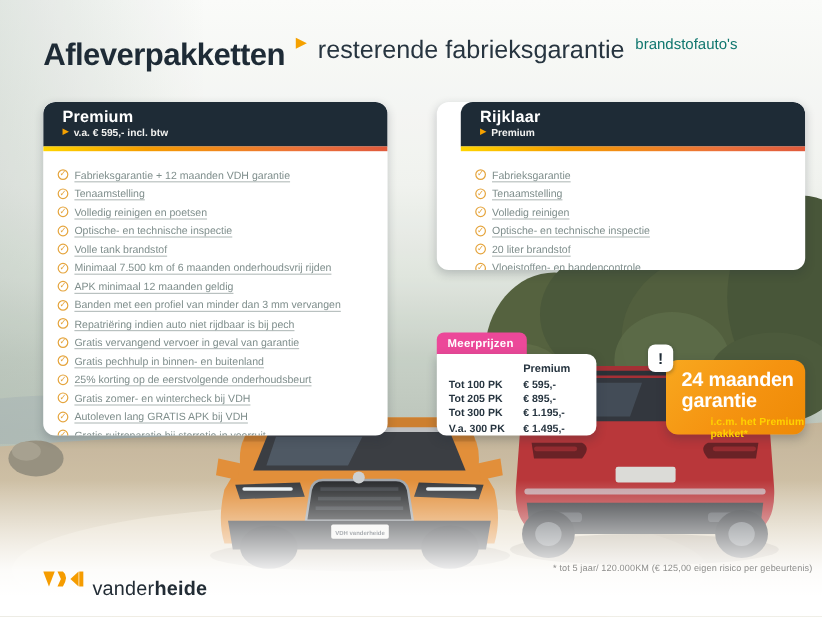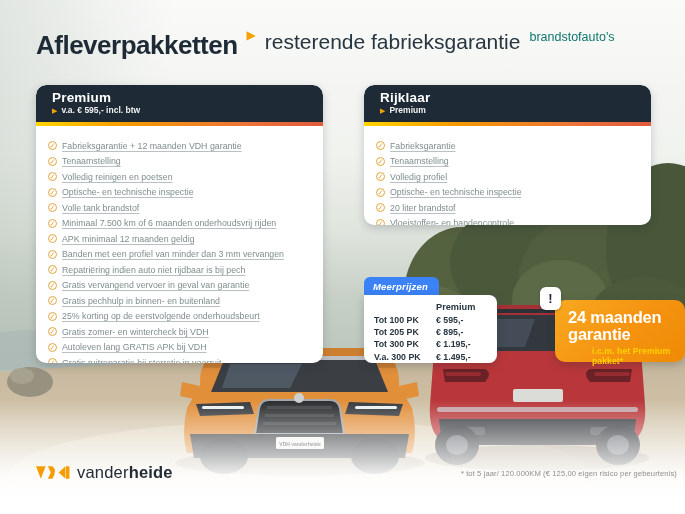--- a/index.html
+++ b/index.html
@@ -16,55 +16,55 @@
   
   .titlebar{position:absolute;left:36px;top:30px;z-index:5;display:flex;align-items:flex-start;gap:9px;white-space:nowrap;}
   .title-main{font-size:26px;font-weight:bold;color:#1e2b36;letter-spacing:-0.5px;}
   .title-arrow{font-size:12px;color:#f5a100;transform:translateY(-2px);}
   .title-sub{font-size:21px;font-weight:500;color:#273540;}
   .title-note{font-size:12.5px;font-weight:500;color:#0f766e;}
   
   .card{position:absolute;width:287px;background:#ffffff;border-radius:10px;
     box-shadow:0 3px 8px rgba(30,43,54,.22);z-index:3;overflow:hidden;}
   .card-premium{left:36px;top:85px;height:278px;}
-  .card-rijklaar{left:364px;top:85px;height:140px;}
+  .card-rijklaar{left:364px;top:85px;height:140px;padding-left:20px;}
   .card-head{background:#1e2b36;border-radius:10px 10px 0 0;padding:5px 16px 4px 16px;height:28px;box-sizing:content-box;}
   .card-title{color:#ffffff;font-size:13.5px;font-weight:bold;letter-spacing:.2px;line-height:15px;}
   .card-price{color:#f2f2f0;font-size:8.5px;font-weight:bold;line-height:11px;display:flex;align-items:center;gap:4px;}
   .card-price .mini-arrow{color:#f5a100;font-size:7px;line-height:8px;}
   .grad-bar{height:4px;background:linear-gradient(90deg,#ffd500 0%,#f59c00 30%,#ec713a 75%,#e05a3c 100%);}
   .feature-list{list-style:none;margin:0;padding:12px 10px 0 12px;}
   .feature-list li{display:flex;align-items:center;gap:5px;height:15.5px;}
   .check{flex:0 0 auto;width:9px;height:9px;border:1px solid #e5a53e;border-radius:50%;
     color:#e5a53e;font-size:7px;line-height:9px;text-align:center;font-weight:bold;box-sizing:border-box;
     display:flex;align-items:center;justify-content:center;}
   .feat-text{font-size:8.8px;color:#7f8e8c;font-weight:500;
     text-decoration:underline;text-decoration-color:rgba(127,142,140,.55);text-underline-offset:2px;white-space:nowrap;}
   
-  .mp-tab{position:absolute;left:364px;top:277px;z-index:3;background:#3b82f6;color:#fff;
-    font-size:9.5px;font-weight:bold;font-style:italic;padding:4px 11px 4px 9px;border-radius:6px 6px 0 0;letter-spacing:.2px;}
+  .mp-tab{position:absolute;left:364px;top:277px;z-index:3;background:#ec4899;color:#fff;
+    font-size:9.5px;font-weight:bold;padding:4px 11px 4px 9px;border-radius:6px 6px 0 0;letter-spacing:.2px;}
   .mp-card{position:absolute;left:364px;top:295px;width:133px;height:68px;background:#fff;border-radius:0 8px 8px 8px;
     box-shadow:0 3px 8px rgba(30,43,54,.25);z-index:3;padding:5px 0 0 10px;box-sizing:border-box;}
   .mp-row{display:flex;height:12.2px;align-items:center;}
   .mp-label{width:54px;font-size:8.8px;font-weight:bold;color:#273540;}
   .mp-value{font-size:8.8px;font-weight:bold;color:#273540;padding-left:8px;}
   .mp-header-row .mp-value{font-size:9.2px;}
   .mp-header-row{height:14px;}
   
   .warn-icon{position:absolute;left:540px;top:287px;width:21px;height:23px;background:#ffffff;border-radius:6px;
     z-index:5;display:flex;align-items:center;justify-content:center;color:#1e2b36;font-size:13px;font-weight:bold;
     box-shadow:0 1px 3px rgba(30,43,54,.3);}
-  .warn-badge{position:absolute;left:555px;top:300px;width:130px;height:62px;z-index:4;
+  .warn-badge{position:absolute;left:555px;top:300px;width:116px;height:62px;z-index:4;
     background:linear-gradient(135deg,#f8a81f 0%,#f59310 55%,#ee8a05 100%);
     border-radius:10px;padding:9px 0 0 13px;box-sizing:border-box;box-shadow:0 3px 8px rgba(30,43,54,.25);}
   .warn-title{color:#ffffff;font-size:16.5px;font-weight:bold;line-height:16.5px;letter-spacing:-0.2px;}
   .warn-sub{color:#ffd200;font-size:8.6px;font-weight:bold;margin-top:4px;letter-spacing:.1px;padding-left:24px;}
   
   .footer-logo{position:absolute;left:36px;top:463px;z-index:6;display:flex;align-items:center;gap:7px;}
-  .brand-text{font-size:16.5px;color:#222c35;letter-spacing:.2px;}
+  .brand-text{font-size:16.5px;color:#222c35;letter-spacing:.2px;margin-top:19px;}
   .brand-text .bold{font-weight:bold;}
   .disclaimer{position:absolute;right:8px;top:469px;z-index:6;font-size:7.6px;color:#8e8e8c;font-weight:500;letter-spacing:.1px;}
 </style>
 </head>
 <body>
 
 <div class="canvas">
 
   <div class="bg">
     <svg width="685" height="514" viewBox="0 0 685 514">
@@ -258,21 +258,21 @@
       <li>
           <span class="check">✓</span>
           <span class="feat-text">Fabrieksgarantie</span>
         </li>
       <li>
           <span class="check">✓</span>
           <span class="feat-text">Tenaamstelling</span>
         </li>
       <li>
           <span class="check">✓</span>
-          <span class="feat-text">Volledig profiel</span>
+          <span class="feat-text">Volledig reinigen</span>
         </li>
       <li>
           <span class="check">✓</span>
           <span class="feat-text">Optische- en technische inspectie</span>
         </li>
       <li>
           <span class="check">✓</span>
           <span class="feat-text">20 liter brandstof</span>
         </li>
       <li>

